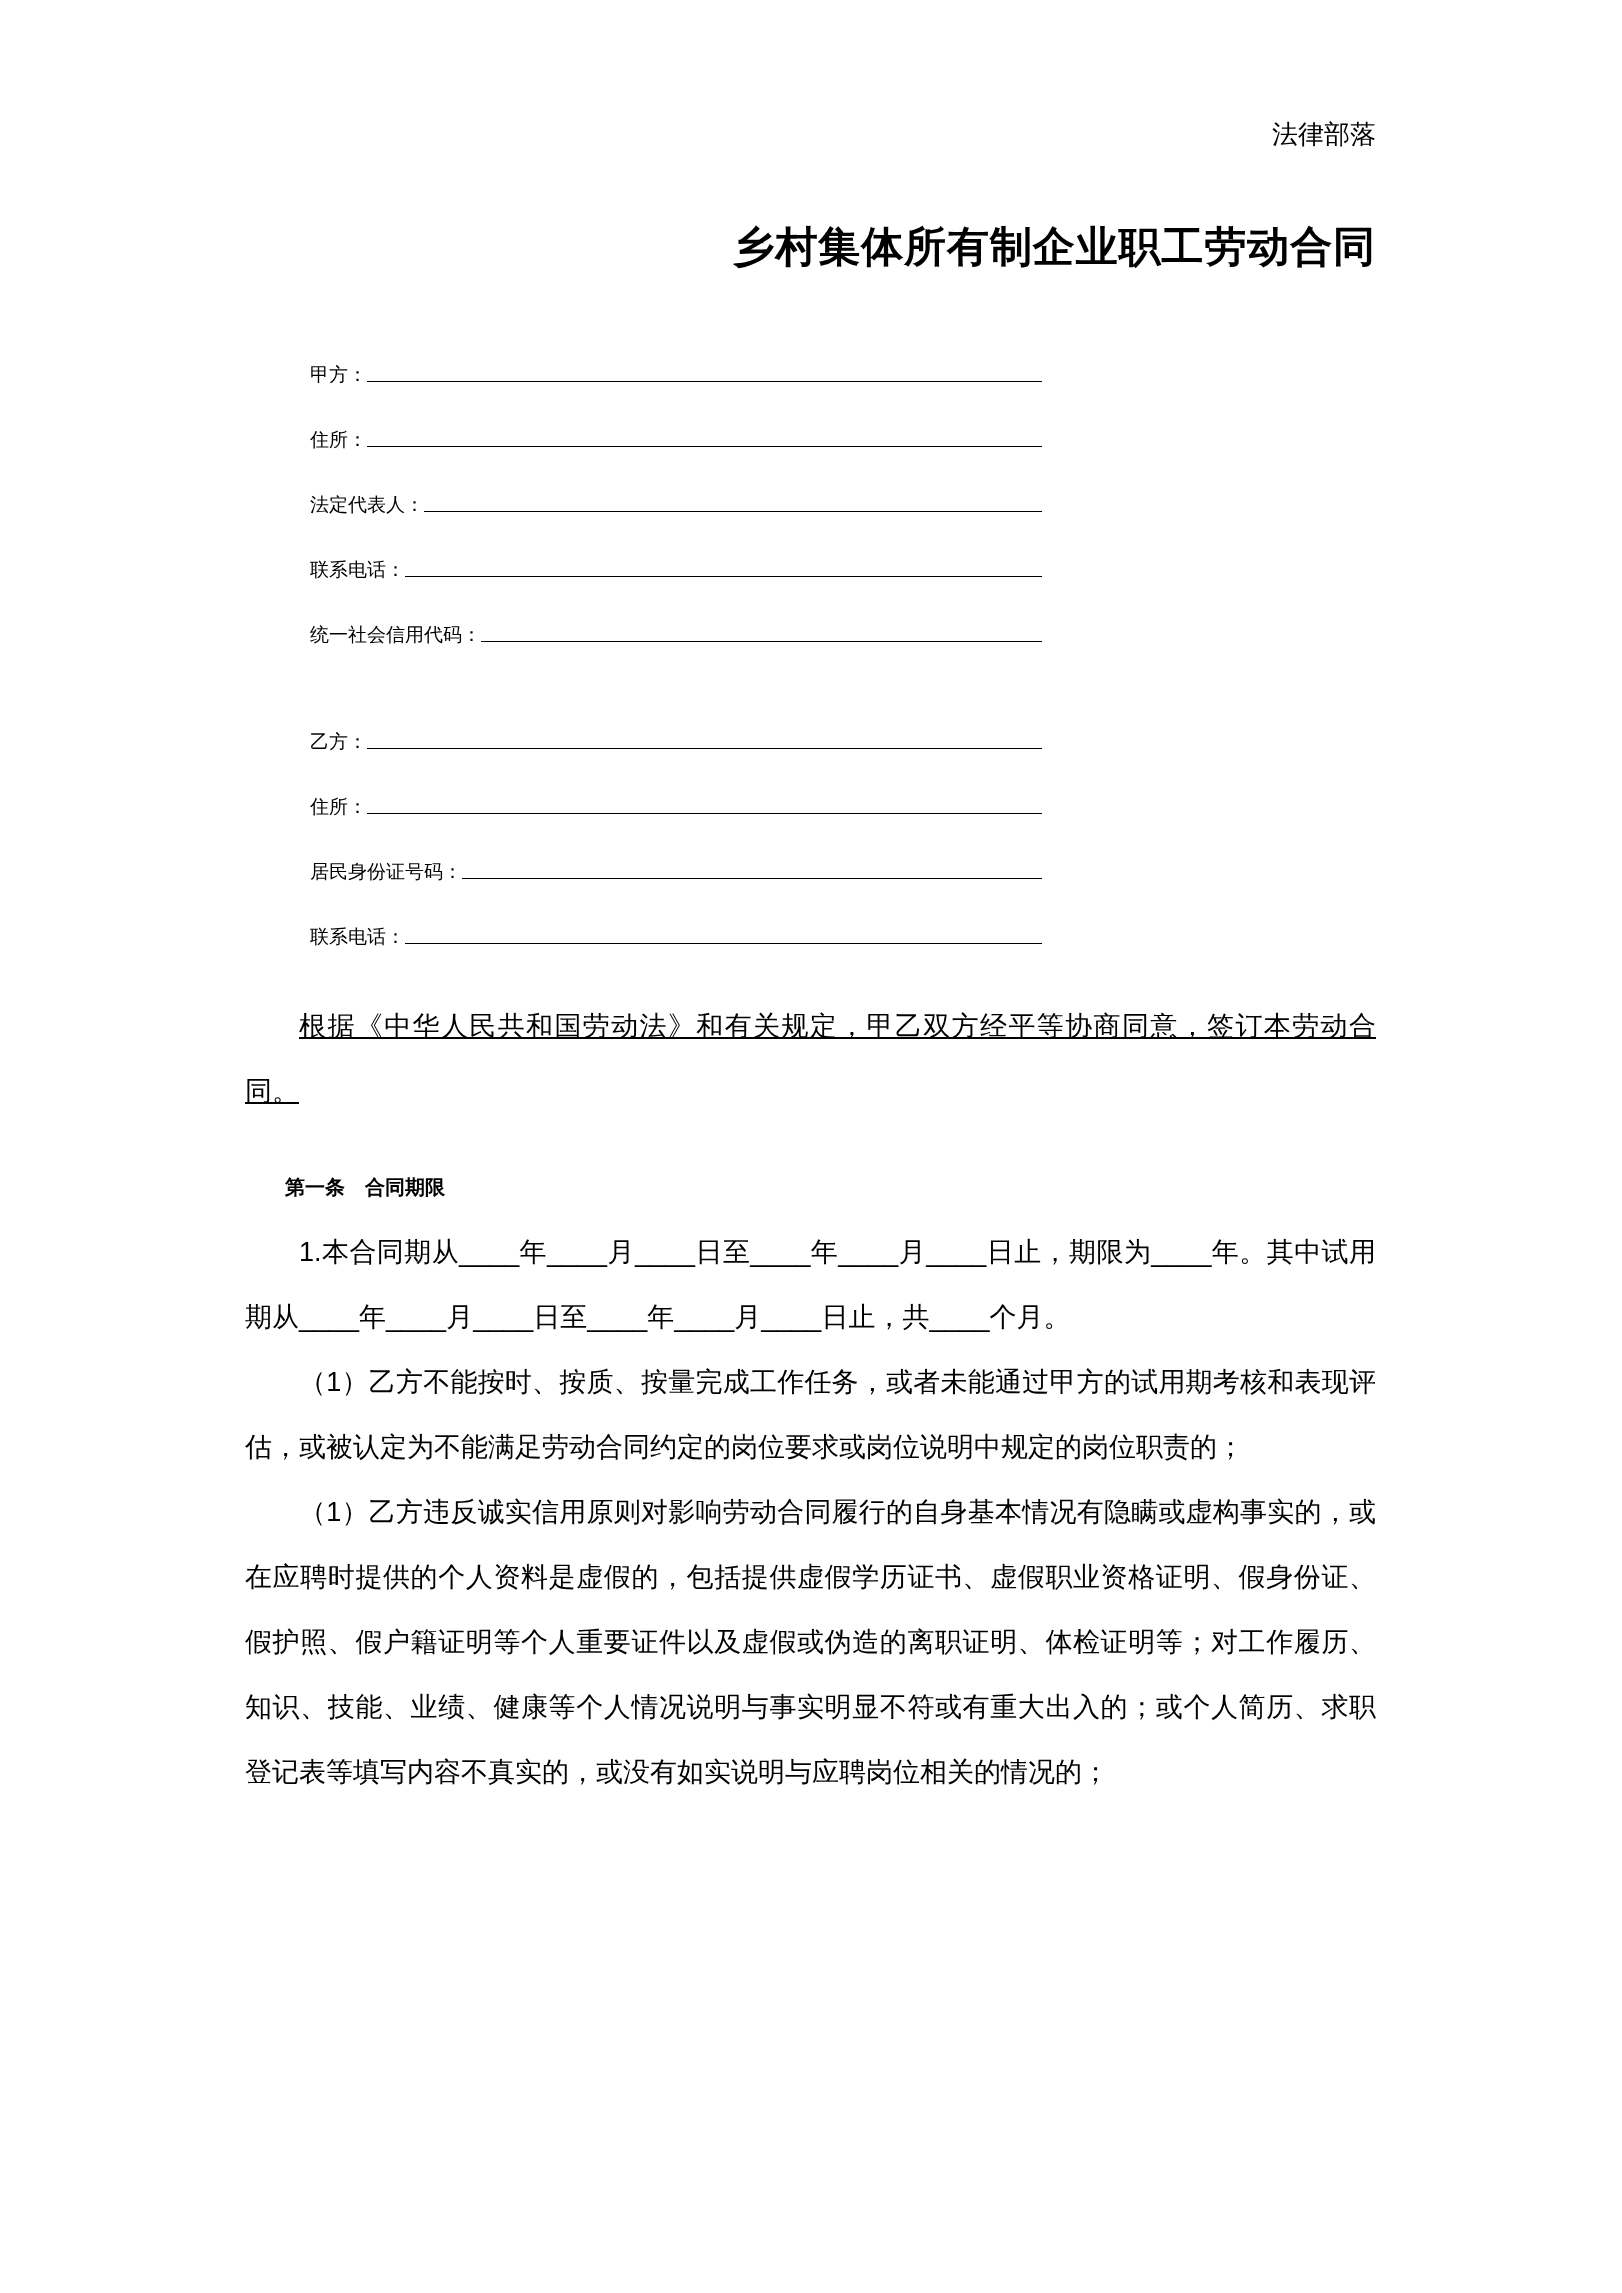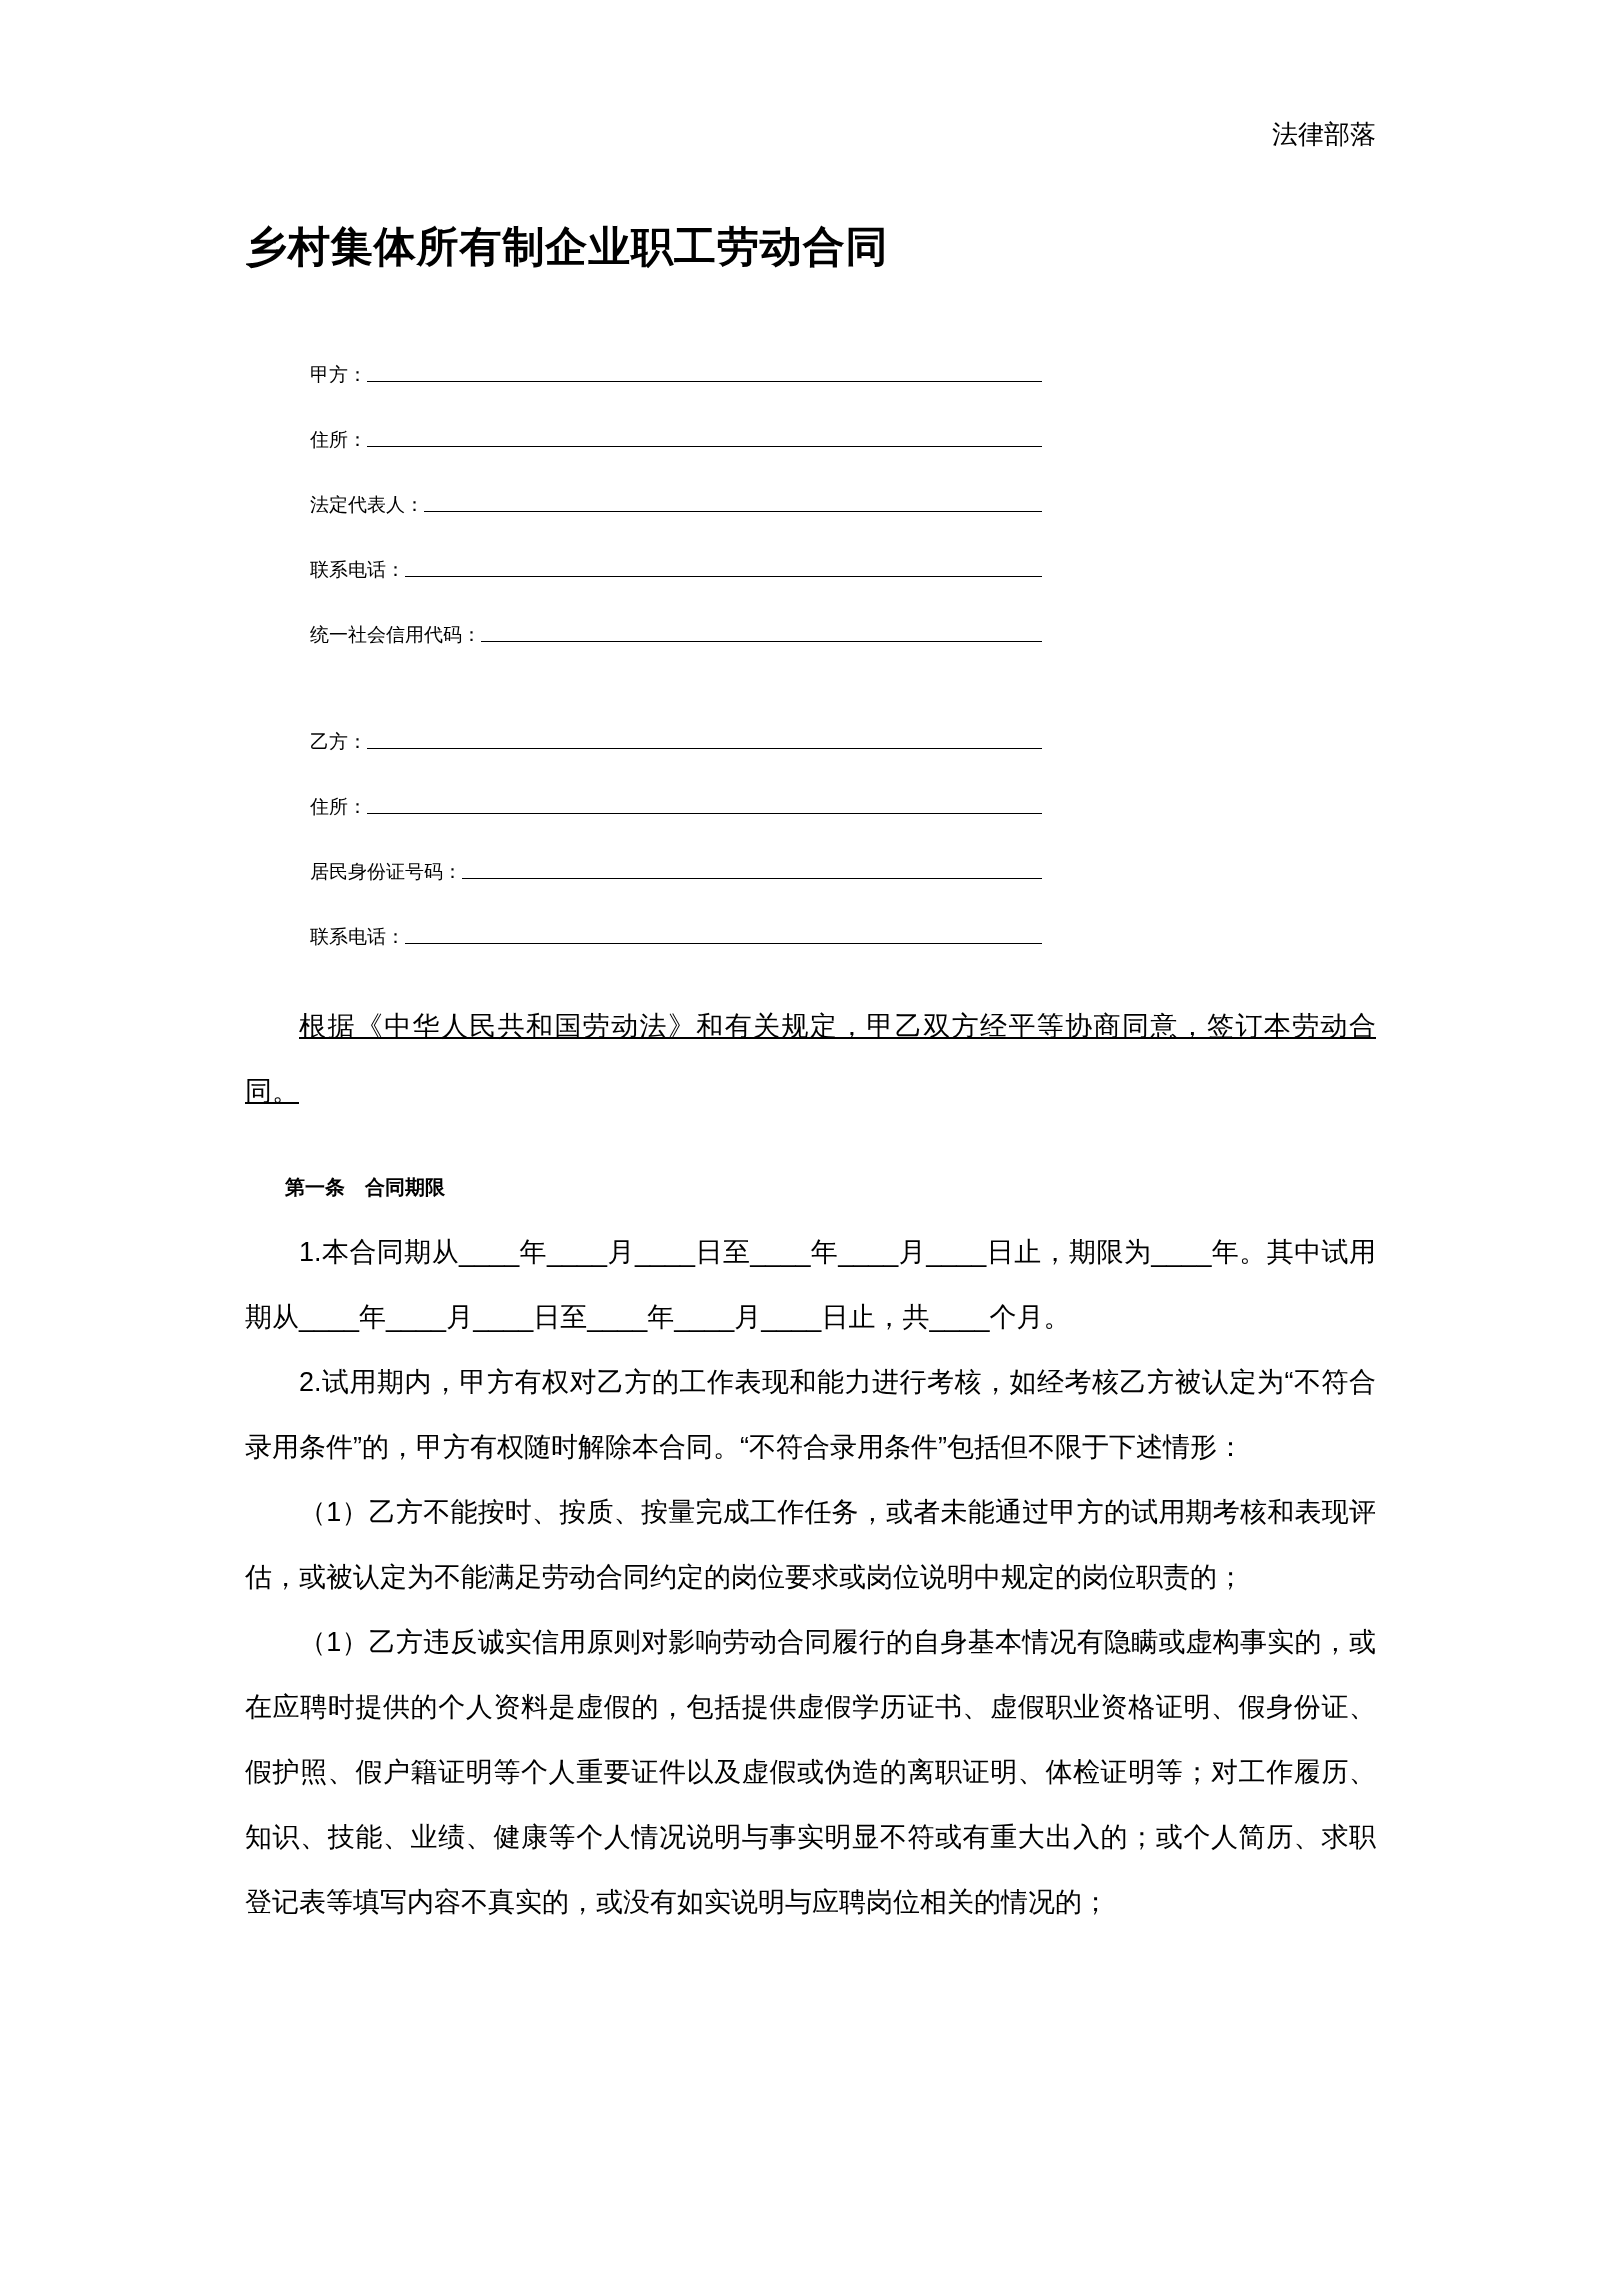--- a/index.html
+++ b/index.html
@@ -16,21 +16,21 @@
   .brand-row {
     text-align: right;
     font-size: 26px;
     line-height: 1.3;
   }
 
   .doc-title {
     margin: 67px 0 0 0;
     font-size: 42px;
     font-weight: bold;
-    text-align: left;
+    text-align: right;
     letter-spacing: 0.9px;
     font-family: Liberation Serif, serif;
   }
 
   .fields {
     margin: 47px 0 0 65px;
     width: 732px;
   }
   .fields.party-b { margin-top: 42px; }
 
@@ -119,18 +119,17 @@
       <span class="field-label">联系电话：</span>
       <span class="field-line"></span>
     </div>
   </section>
 
   <p class="para indent intro">根据《中华人民共和国劳动法》和有关规定，甲乙双方经平等协商同意，签订本劳动合同。</p>
 
   <h2 class="section-heading">第一条　合同期限</h2>
 
   <p class="para indent">1.本合同期从____年____月____日至____年____月____日止，期限为____年。其中试用期从____年____月____日至____年____月____日止，共____个月。</p>
-  <p class="para indent">2.试用期内，甲方有权对乙方的工作表现和能力进行考核，如经考核乙方被认定为“不符合录用条件”的，甲方有权随时解除本合同。“不符合录用条件”包括但不限于下述情形：</p>
   <p class="para indent">（1）乙方不能按时、按质、按量完成工作任务，或者未能通过甲方的试用期考核和表现评估，或被认定为不能满足劳动合同约定的岗位要求或岗位说明中规定的岗位职责的；</p>
   <p class="para indent">（1）乙方违反诚实信用原则对影响劳动合同履行的自身基本情况有隐瞒或虚构事实的，或在应聘时提供的个人资料是虚假的，包括提供虚假学历证书、虚假职业资格证明、假身份证、假护照、假户籍证明等个人重要证件以及虚假或伪造的离职证明、体检证明等；对工作履历、知识、技能、业绩、健康等个人情况说明与事实明显不符或有重大出入的；或个人简历、求职登记表等填写内容不真实的，或没有如实说明与应聘岗位相关的情况的；</p>
 
 </div>
 
 
 </body></html>

